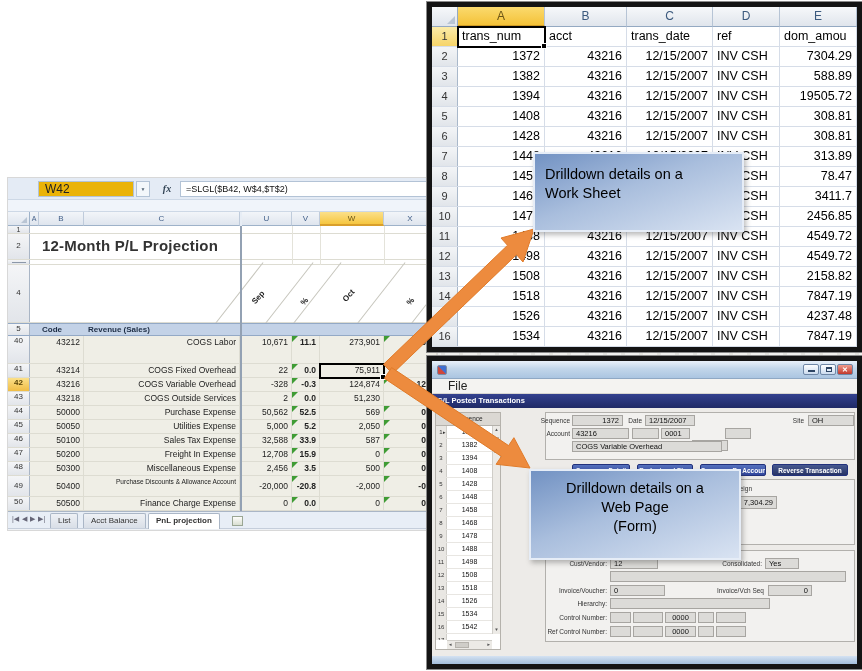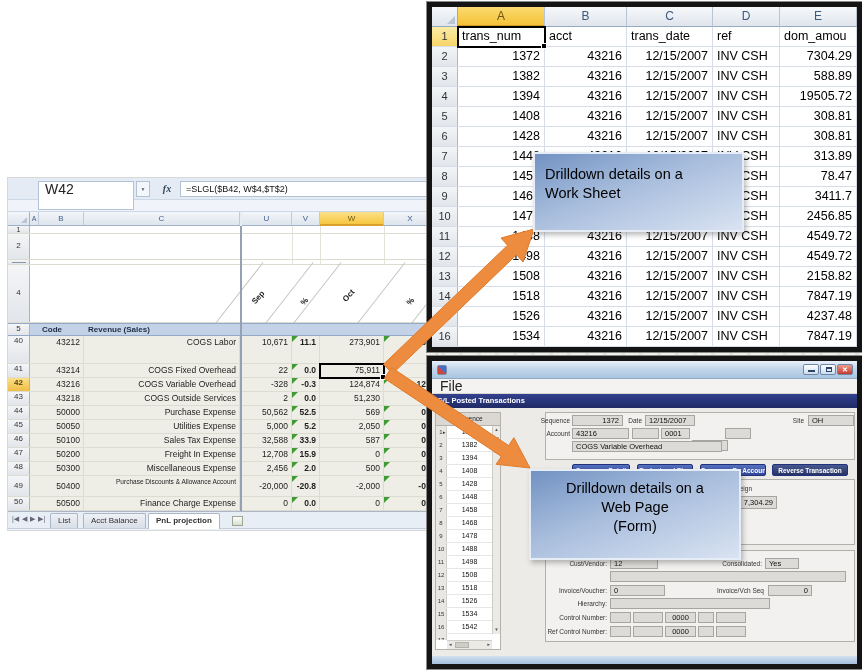--- a/index.html
+++ b/index.html
@@ -2,21 +2,21 @@
 <html><head>
 <meta charset="utf-8">
 <style>
 *{margin:0;padding:0;box-sizing:border-box;font-family:"Liberation Sans",sans-serif}
 html,body{width:862px;height:671px;background:#fff;overflow:hidden;position:relative}
 #canvas{position:absolute;inset:0;background:#fff}
 
 
 #excel{position:absolute;left:8px;top:178px;width:429px;height:352px;background:#fff;box-shadow:0 0 0 1px #d8d8d8;z-index:1;overflow:hidden}
 .xl-toolbar{position:relative;height:22px;background:#e4ebf5;border-bottom:1px solid #cdd8e6}
-.namebox{position:absolute;left:30px;top:3px;width:96px;height:29px;background:#ffffff;border:1px solid #b3c3d6;font-size:14px;line-height:14px;padding-left:6px;color:#222}
+.namebox{position:absolute;left:30px;top:3px;width:96px;height:16px;background:#eab308;border:1px solid #b3c3d6;font-size:12px;line-height:14px;padding-left:6px;color:#222}
 .nb-drop{position:absolute;left:128px;top:3px;width:14px;height:16px;background:#f3f7fb;border:1px solid #b3c3d6;font-size:5px;text-align:center;line-height:15px;color:#567}
 .fx-btn{position:absolute;left:150px;top:3px;width:18px;height:16px;font-style:italic;font-family:"Liberation Serif",serif;font-size:10px;text-align:center;line-height:16px;color:#345;font-weight:bold}
 .fbar{position:absolute;left:172px;top:3px;right:3px;height:16px;background:#fff;border:1px solid #b3c3d6;font-size:9px;line-height:14px;padding-left:5px;color:#111;white-space:nowrap;overflow:hidden}
 .xl-gap{height:12px;background:#f0f4fa;border-bottom:1px solid #cdd8e6}
 .xl-colheads{position:relative;height:14px;background:#e7edf5}
 .ch{position:absolute;top:0;height:14px;background:linear-gradient(#f2f5f9,#dfe5ee);border-right:1px solid #bfcbdb;border-bottom:1px solid #9eb2c9;font-size:8px;color:#44618a;text-align:center;line-height:13px;overflow:hidden}
 .ch.sel{background:linear-gradient(#fbe08a,#f6c63f);color:#6b5718;border-bottom:2px solid #d99f2b}
 .ch-corner{position:absolute;left:0;top:0;width:22px;height:14px;background:linear-gradient(#f2f5f9,#dfe5ee);border-right:1px solid #9eb2c9;border-bottom:1px solid #9eb2c9}
 .ch-corner::after{content:"";position:absolute;right:2px;bottom:2px;border-left:6px solid transparent;border-bottom:6px solid #b9c5d4}
 .xl-grid{position:relative;background:#fff}
@@ -71,21 +71,21 @@
 
 
 #form{position:absolute;left:427px;top:356px;width:435px;height:313px;border:5px solid #141414;background:#b9cde4;box-shadow:0 0 0 1px #8a8a8a;z-index:10;overflow:hidden}
 .titlebar{position:relative;height:18px;background:linear-gradient(#e9f1fa,#c2d6ea 45%,#abc5e1);border-bottom:1px solid #8fa8c4}
 .app-icon{position:absolute;left:5px;top:4px;width:10px;height:10px;background:linear-gradient(45deg,#d0473a 45%,#3f6fd1 55%);border:1px solid #7a8aa5;border-radius:2px}
 .wbtns{position:absolute;right:4px;top:3px}
 .wbtn{display:inline-block;width:16px;height:11px;margin-left:1px;background:linear-gradient(#fdfeff,#ccdcef);border:1px solid #6f87a6;border-radius:2px;vertical-align:top;position:relative}
 .wbtn.close{background:linear-gradient(#ef9b8d,#c2392c);color:#fff;font-size:7px;text-align:center;line-height:10px;font-weight:bold}
 .min-glyph{position:absolute;left:4px;bottom:2px;width:7px;height:2px;background:#2d4564}
 .max-glyph{position:absolute;left:5px;top:2px;width:6px;height:5px;border:1px solid #2d4564;border-top-width:2px}
-.menubar{height:15px;background:#f4f3f1;border-bottom:1px solid #d8d6d2;font-size:14px;color:#222;line-height:14px;padding-left:8px}
+.menubar{height:15px;background:#f4f3f1;border-bottom:1px solid #d8d6d2;font-size:12px;color:#222;line-height:14px;padding-left:16px}
 .glbar{height:14px;background:linear-gradient(#33418f,#1f2a66);color:#fff;font-size:7.5px;font-weight:bold;line-height:13px;padding-left:5px}
 .fbody{position:relative;height:248px;background:#edebe8}
 .fbottom{height:8px;background:linear-gradient(#d4e2f2,#a3bedb)}
 .glist{position:absolute;left:3px;top:4px;width:66px;height:238px;background:#fff;border:1px solid #b5b2ac;overflow:hidden}
 .glhead{position:relative;height:13px;background:#dbd8d3;border-bottom:1px solid #b5b2ac;font-size:6.5px;color:#222;text-align:center;line-height:12px}
 .grow{position:relative;height:13px;border-bottom:1px solid #e8e6e2;background:#fff}
 .grow.partial{height:6px;border-bottom:none;overflow:hidden}
 .ggut{position:absolute;left:0;top:0;bottom:0;width:11px;background:#e9e7e3;border-right:1px solid #d0cec9;font-size:6px;color:#333;text-align:center;line-height:12px}
 .gseq{position:absolute;left:13px;right:10px;top:0;font-size:7px;color:#111;line-height:12px;text-align:center}
 .gptr{position:absolute;left:7px;top:0;font-size:5px;color:#333;line-height:12px}
@@ -138,20 +138,21 @@
       <div class="vguide" style="left:312px"></div>
       <div class="vguide" style="left:376px"></div>
       <div class="xsplit"></div>
       <div class="w42sel"></div>
 
       <div class="xrow" style="height:8px">
         <span class="xg" style="font-size:7px;line-height:8px">1</span>
       </div>
       <div class="xrow" style="height:26px">
         <span class="xg" style="line-height:24px">2</span>
+        <span class="xl-title">12-Month P/L Projection</span>
       </div>
       <div class="xrow" style="height:5px">
         <span class="xg">
             <span class="notch"></span>
           </span>
       </div>
       <div class="xrow" style="height:58px">
         <span class="xg" style="line-height:56px">4</span>
         <div class="dline" style="left:230px"></div>
         <div class="dline" style="left:280px"></div>
@@ -239,21 +240,21 @@
         <span class="xc cU">12,708</span>
         <span class="xc cV gt">15.9</span>
         <span class="xc cW">0</span>
         <span class="xc cX gt">0.0</span>
       </div>
       <div class="xrow data" style="height:14px">
         <span class="xg">48</span>
         <span class="xc cB">50300</span>
         <span class="xc cC">Miscellaneous Expense</span>
         <span class="xc cU">2,456</span>
-        <span class="xc cV gt">2.0</span>
+        <span class="xc cV gt">3.5</span>
         <span class="xc cW">500</span>
         <span class="xc cX gt">0.1</span>
       </div>
       <div class="xrow data" style="height:21px">
         <span class="xg" style="line-height:20px">49</span>
         <span class="xc cB" style="line-height:20px">50400</span>
         <span class="xc cC wrapname">Purchase Discounts &amp; Allowance Account</span>
         <span class="xc cU" style="line-height:20px">-20,000</span>
         <span class="xc cV gt" style="line-height:20px">-20.8</span>
         <span class="xc cW" style="line-height:20px">-2,000</span>

